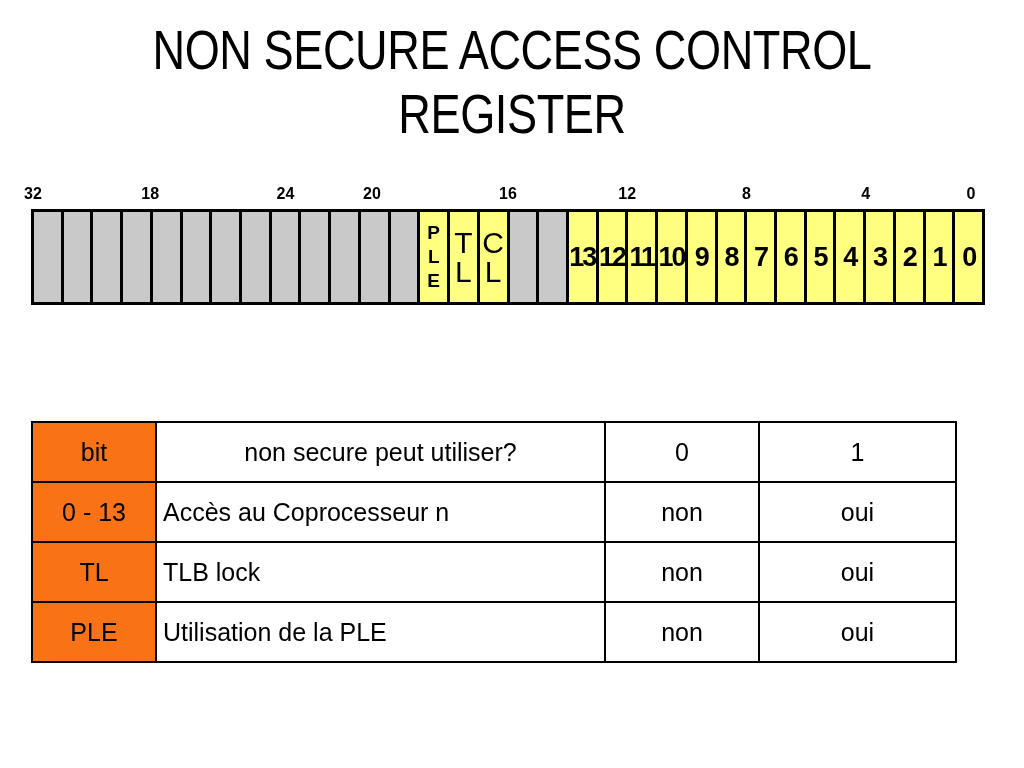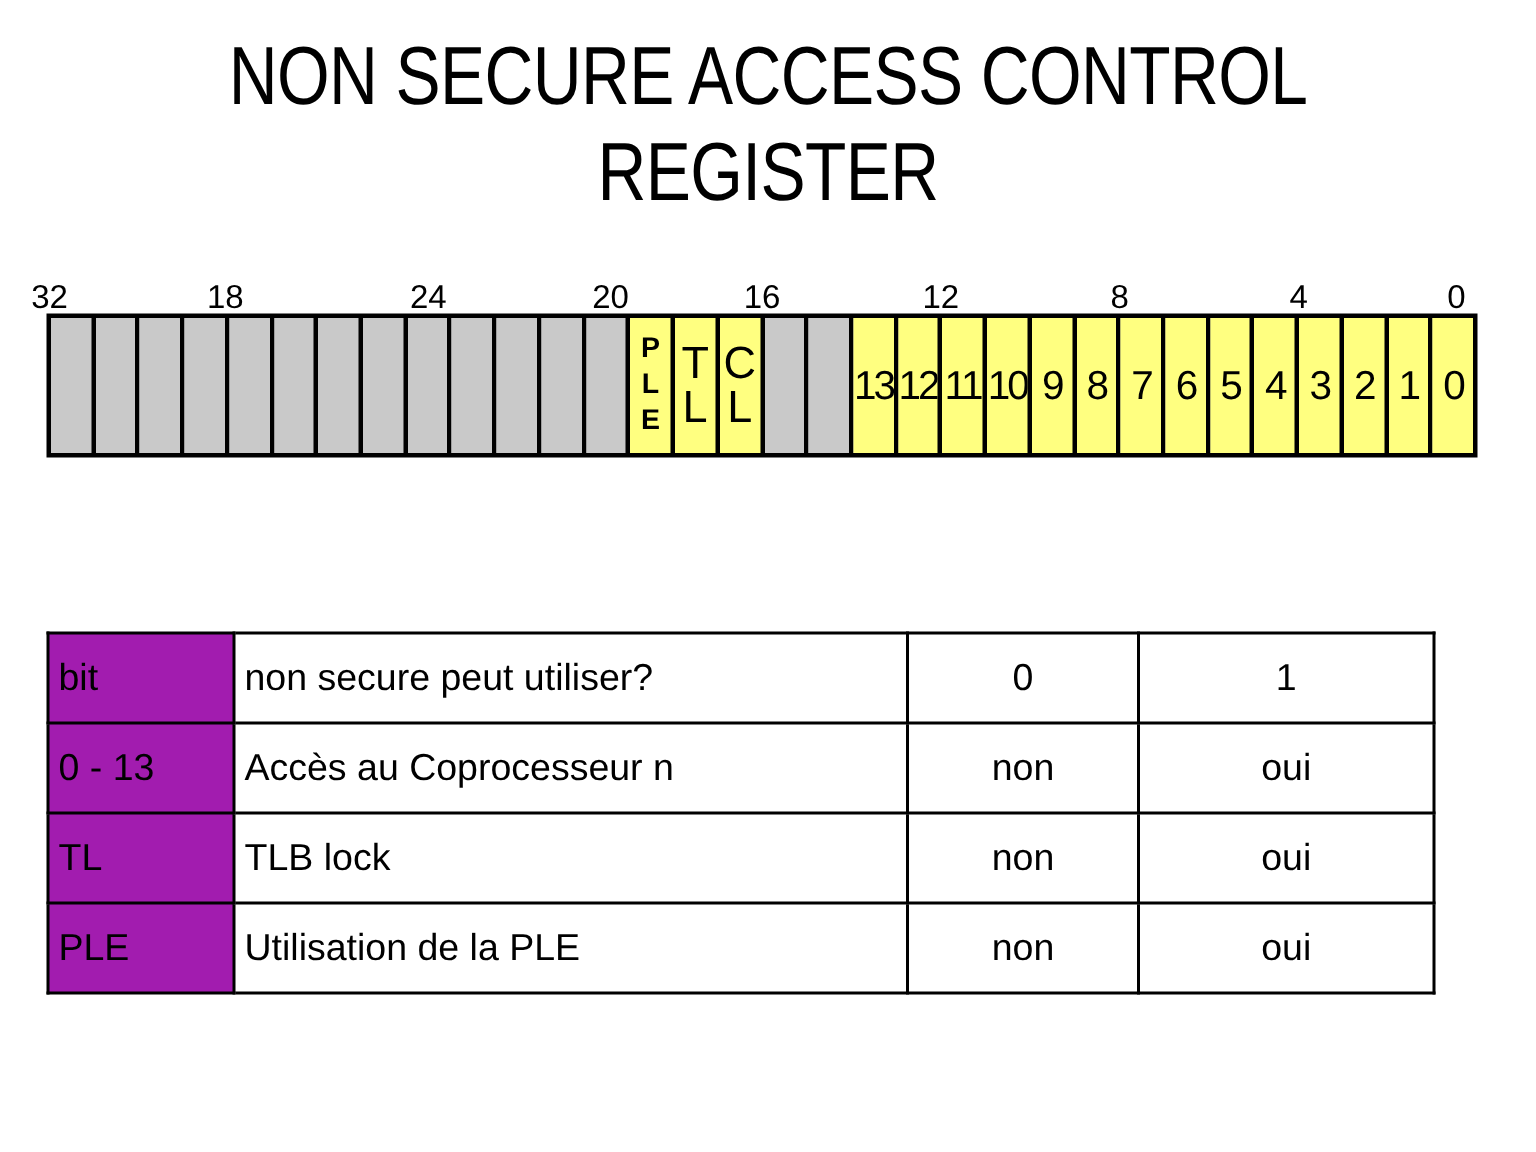--- a/index.html
+++ b/index.html
@@ -40,22 +40,22 @@
     top: 185px;
     width: 954px;
   }
   #bit-ticks {
     position: relative;
     height: 24px;
   }
   .bit-tick {
     position: absolute;
     top: 0;
-    font-size: 22px;
-    font-weight: 400;
+    font-size: 16px;
+    font-weight: 700;
     transform: translateX(-50%);
     white-space: nowrap;
   }
   #bit-cells {
     position: relative;
     display: flex;
     height: 96px;
     border: 3px solid #000000;
     box-sizing: border-box;
   }
@@ -67,21 +67,21 @@
     align-items: center;
     justify-content: center;
     position: relative;
     overflow: hidden;
   }
   .bit-cell:last-child { border-right: none; }
   .bit-cell.gray { background: #c9c9c9; }
   .bit-cell.yellow { background: #ffff80; }
   .bit-num {
     font-size: 27px;
-    font-weight: 400;
+    font-weight: 700;
     line-height: 1;
     letter-spacing: -2px;
   }
   .bit-stack {
     font-size: 30px;
     font-weight: 400;
     line-height: 0.98;
     text-align: center;
     white-space: pre-line;
   }
@@ -107,41 +107,41 @@
     font-size: 25px;
     font-weight: 400;
     vertical-align: middle;
   }
   #desc-table col.c-bit { width: 124px; }
   #desc-table col.c-desc { width: 449px; }
   #desc-table col.c-zero { width: 154px; }
   #desc-table col.c-one { width: 197px; }
 
   td.cell-bit {
-    background: #a21caf;
-    text-align: left;
+    background: #f97316;
+    text-align: center;
   }
   td.cell-desc { text-align: left; padding-left: 14px; }
   td.cell-val { text-align: center; }
 
   tr.header-row td { font-weight: 700; }
-  tr.header-row td.cell-desc { padding-left: 6px; }
+  tr.header-row td.cell-desc { text-align: center; padding-left: 6px; }
 </style>
 </head>
 <body>
 
 <div id="slide-title">NON SECURE ACCESS CONTROL
 REGISTER</div>
 
 <div id="register-diagram">
   <div id="bit-ticks">
       <div class="bit-tick" style="left: 2px;">32</div>
       <div class="bit-tick" style="left: 119.25px;">18</div>
       <div class="bit-tick" style="left: 238.5px; margin-left: 16px;">24</div>
-      <div class="bit-tick" style="left: 376px;">20</div>
+      <div class="bit-tick" style="left: 341px;">20</div>
       <div class="bit-tick" style="left: 477px;">16</div>
       <div class="bit-tick" style="left: 596.25px;">12</div>
       <div class="bit-tick" style="left: 715.5px;">8</div>
       <div class="bit-tick" style="left: 834.75px;">4</div>
       <div class="bit-tick" style="left: 940px;">0</div>
     </div>
   <div id="bit-cells">
       <div class="bit-cell gray"></div>
       <div class="bit-cell gray"></div>
       <div class="bit-cell gray"></div>

